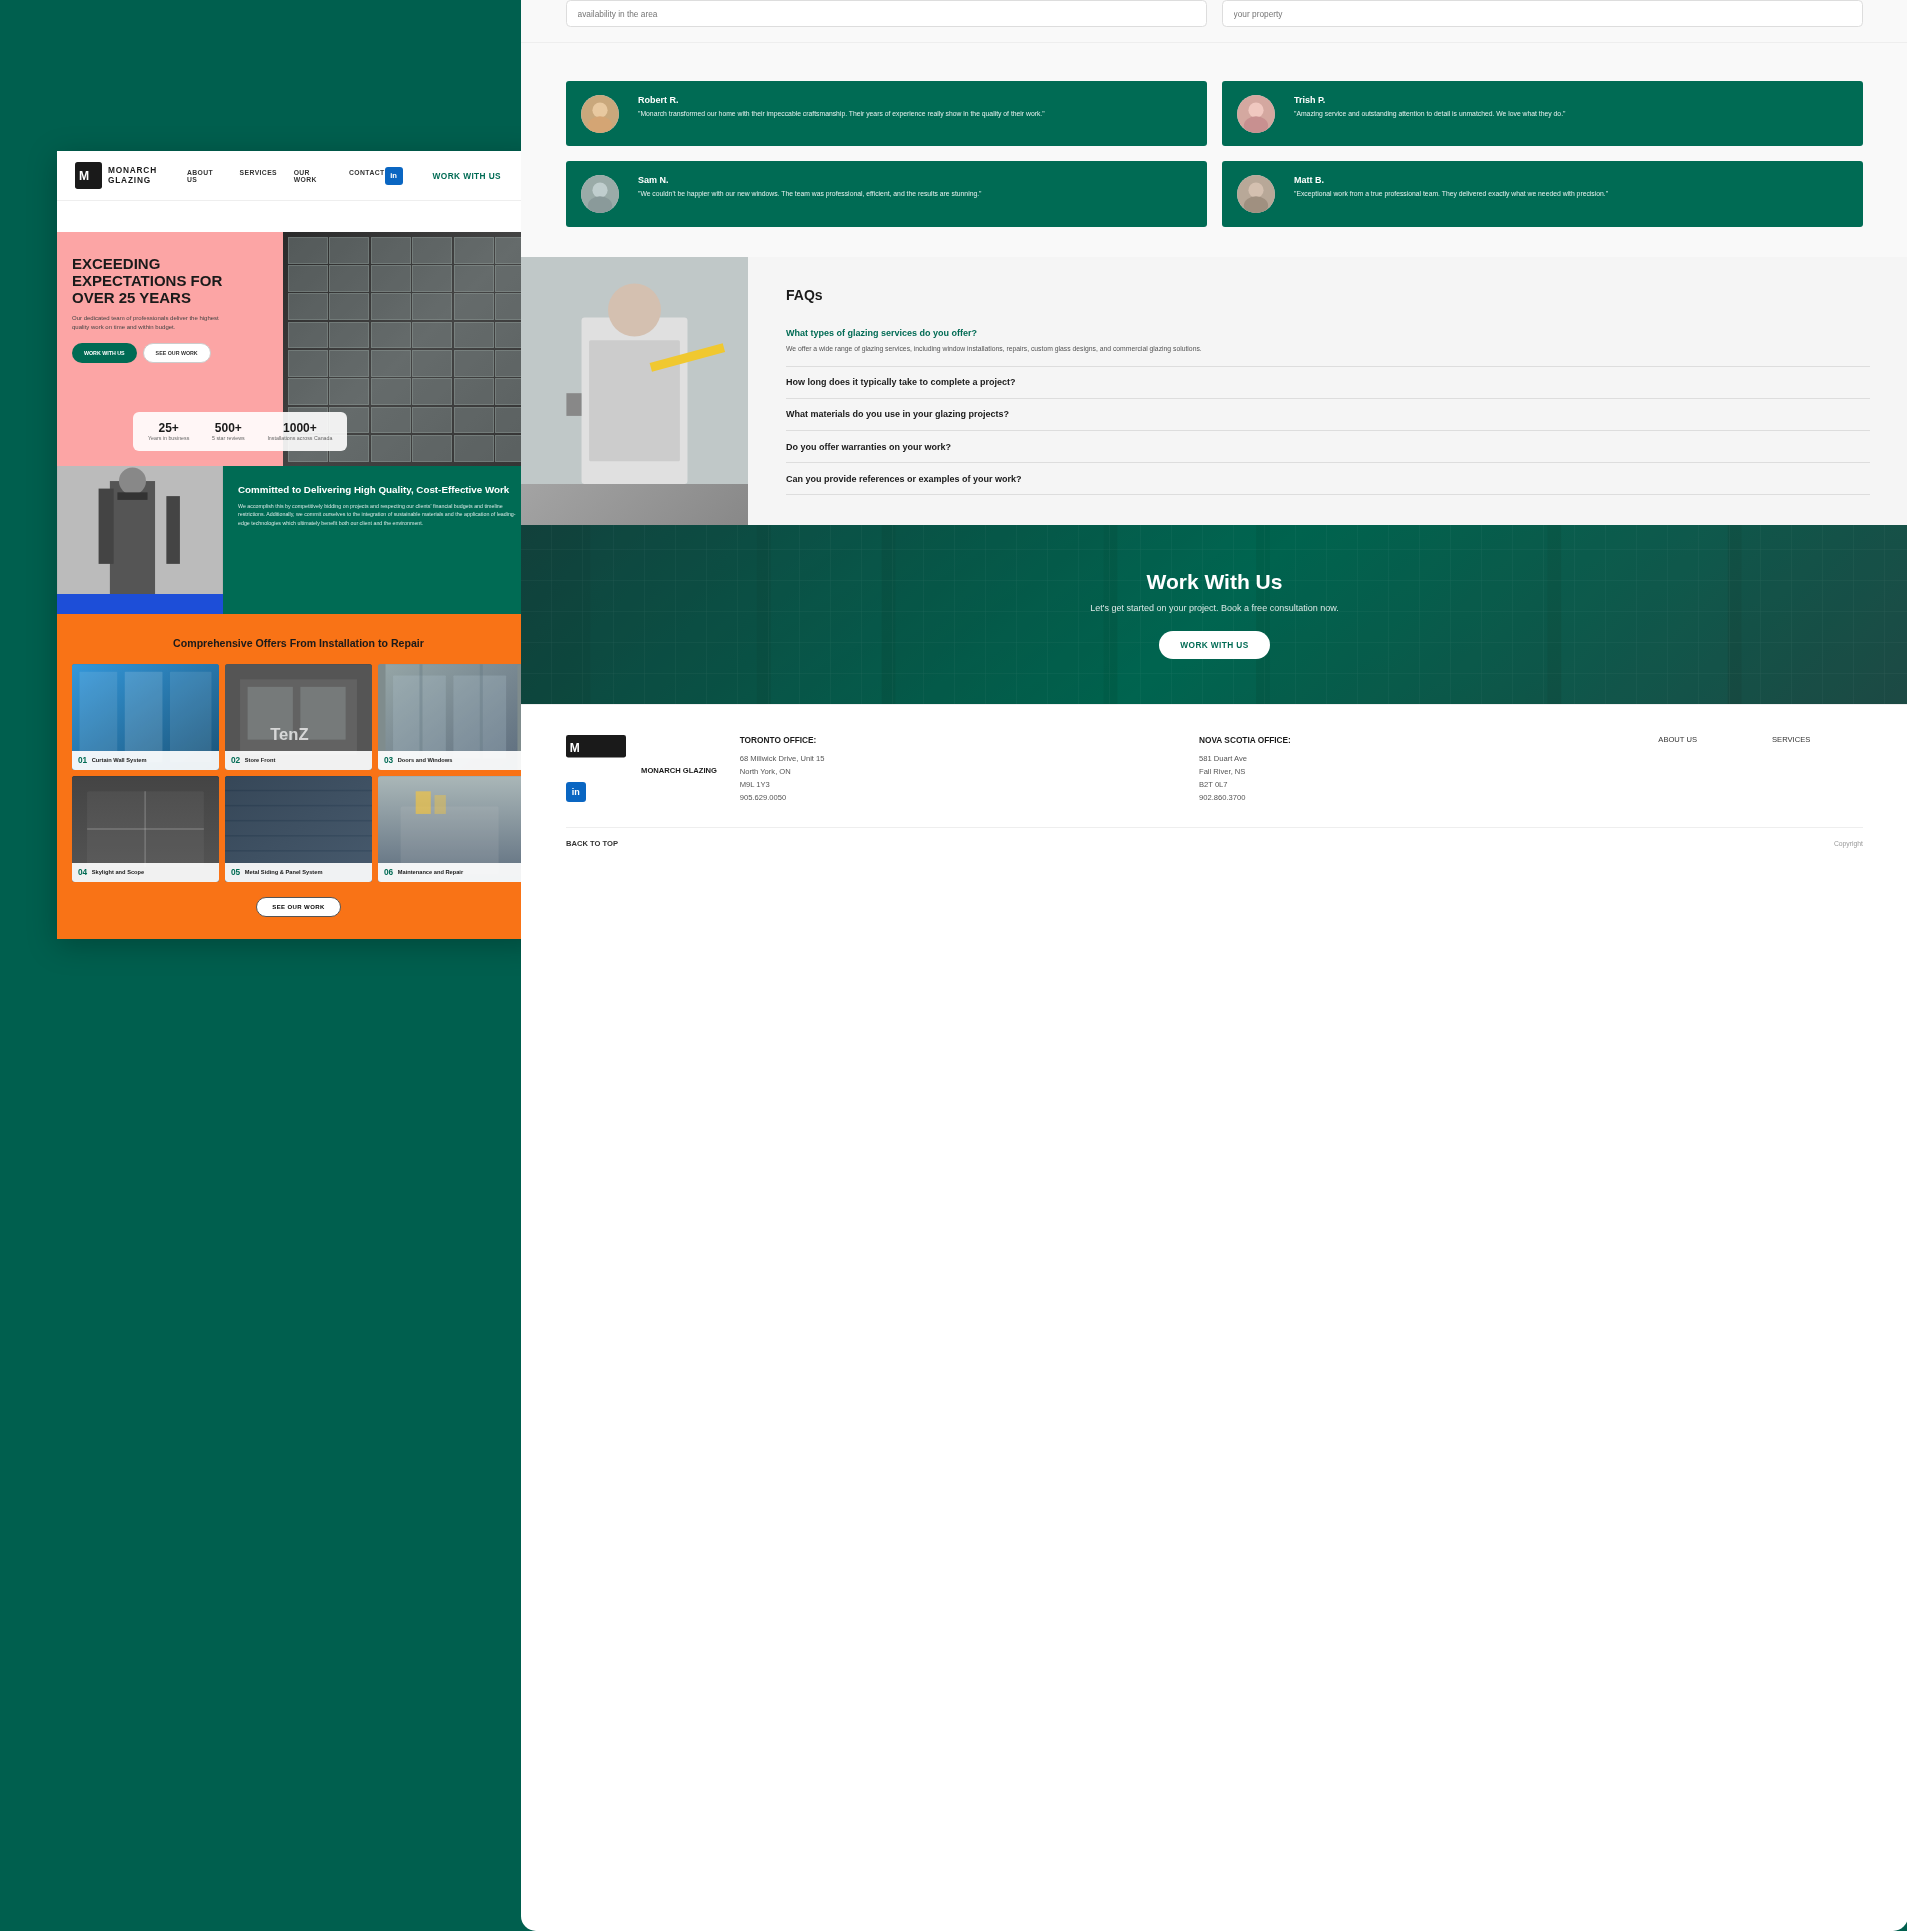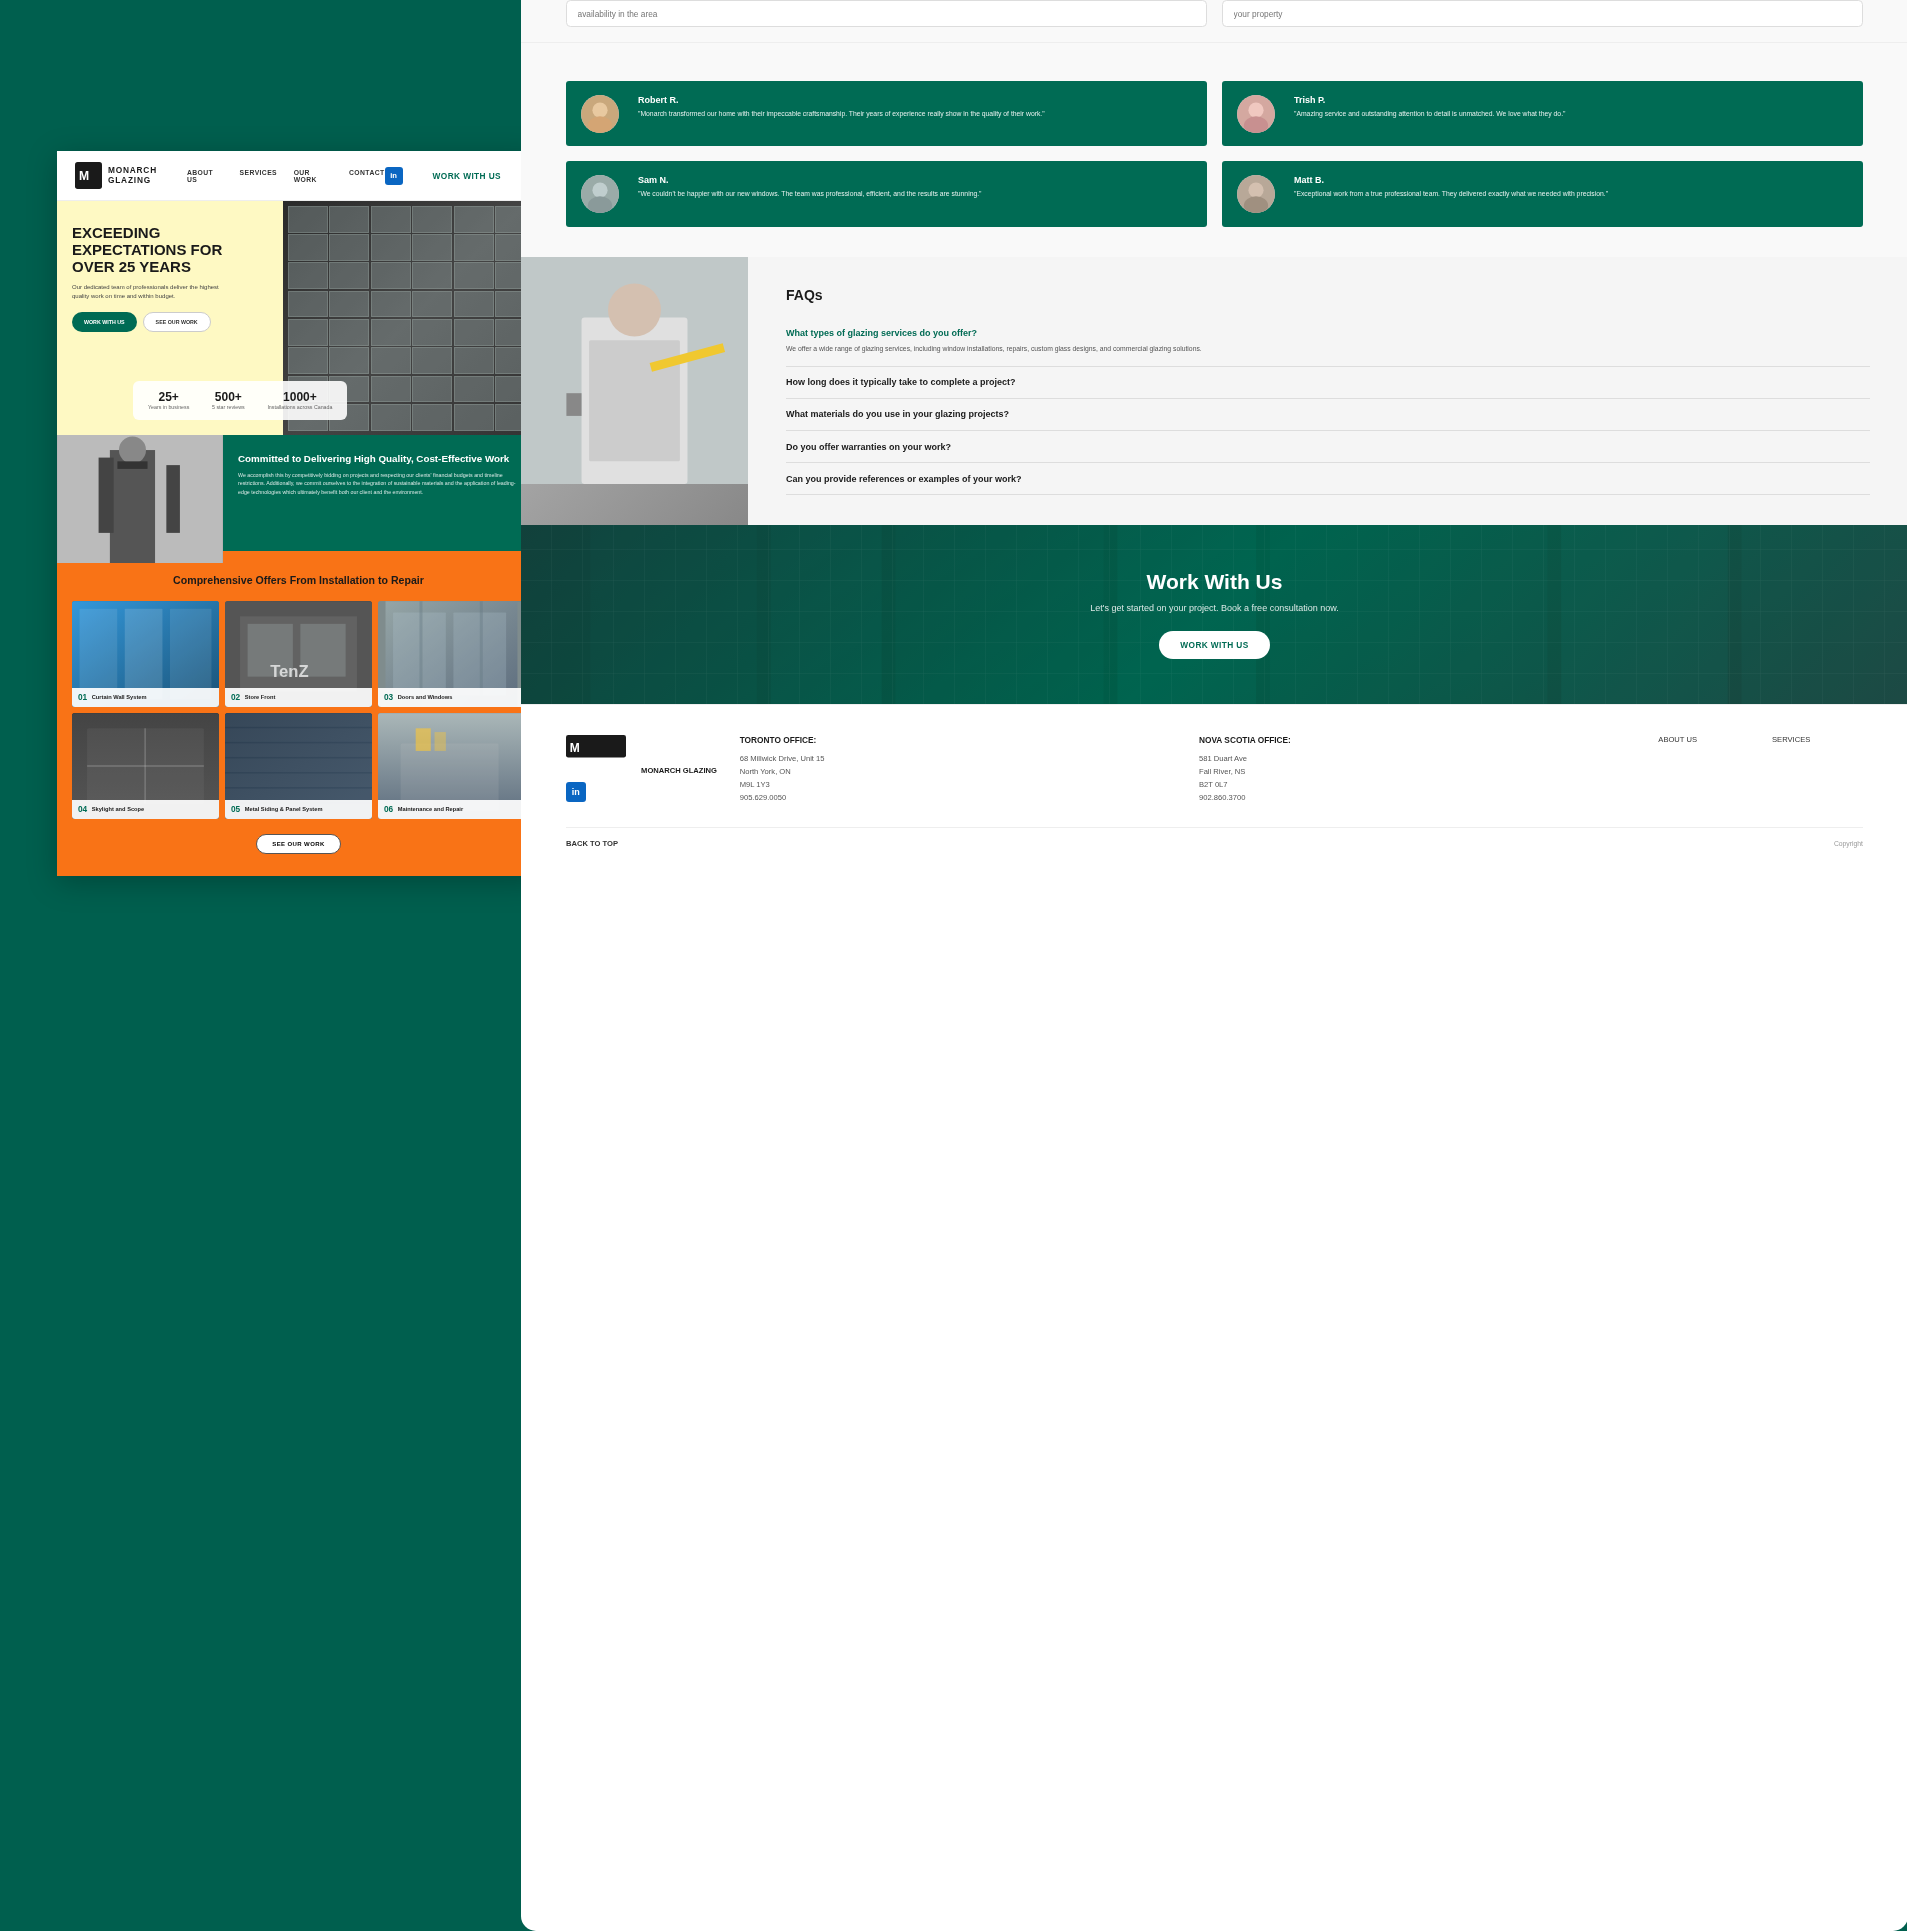--- a/index.html
+++ b/index.html
@@ -99,23 +99,24 @@
       font-size: 6px;
       font-weight: 700;
       cursor: pointer;
       text-transform: uppercase;
       letter-spacing: 0.4px;
     }
 
     
     .hero {
       position: relative;
-      background: #fef9c3;
+      background: #fca5a5;
       height: 234px;
       overflow: hidden;
+      margin-top: 31px;
     }
     .hero-bg {
       position: absolute;
       right: 0;
       top: 0;
       width: 257px;
       height: 234px;
       background: linear-gradient(135deg, #2a2a2a 0%, #444 50%, #333 100%);
     }
     .hero-content {
@@ -186,22 +187,22 @@
     }
     .stat-label {
       font-size: 5.3px;
       color: #666;
       line-height: 1.3;
     }
 
     
     .committed-section {
       display: flex;
-      height: 116px;
-      background: #fde047;
+      height: 148px;
+      background: #1d4ed8;
     }
     .committed-img {
       width: 166px;
       height: 128px;
       background: linear-gradient(135deg, #aaa 0%, #888 100%);
       flex-shrink: 0;
       position: relative;
       overflow: hidden;
     }
     .committed-content {

